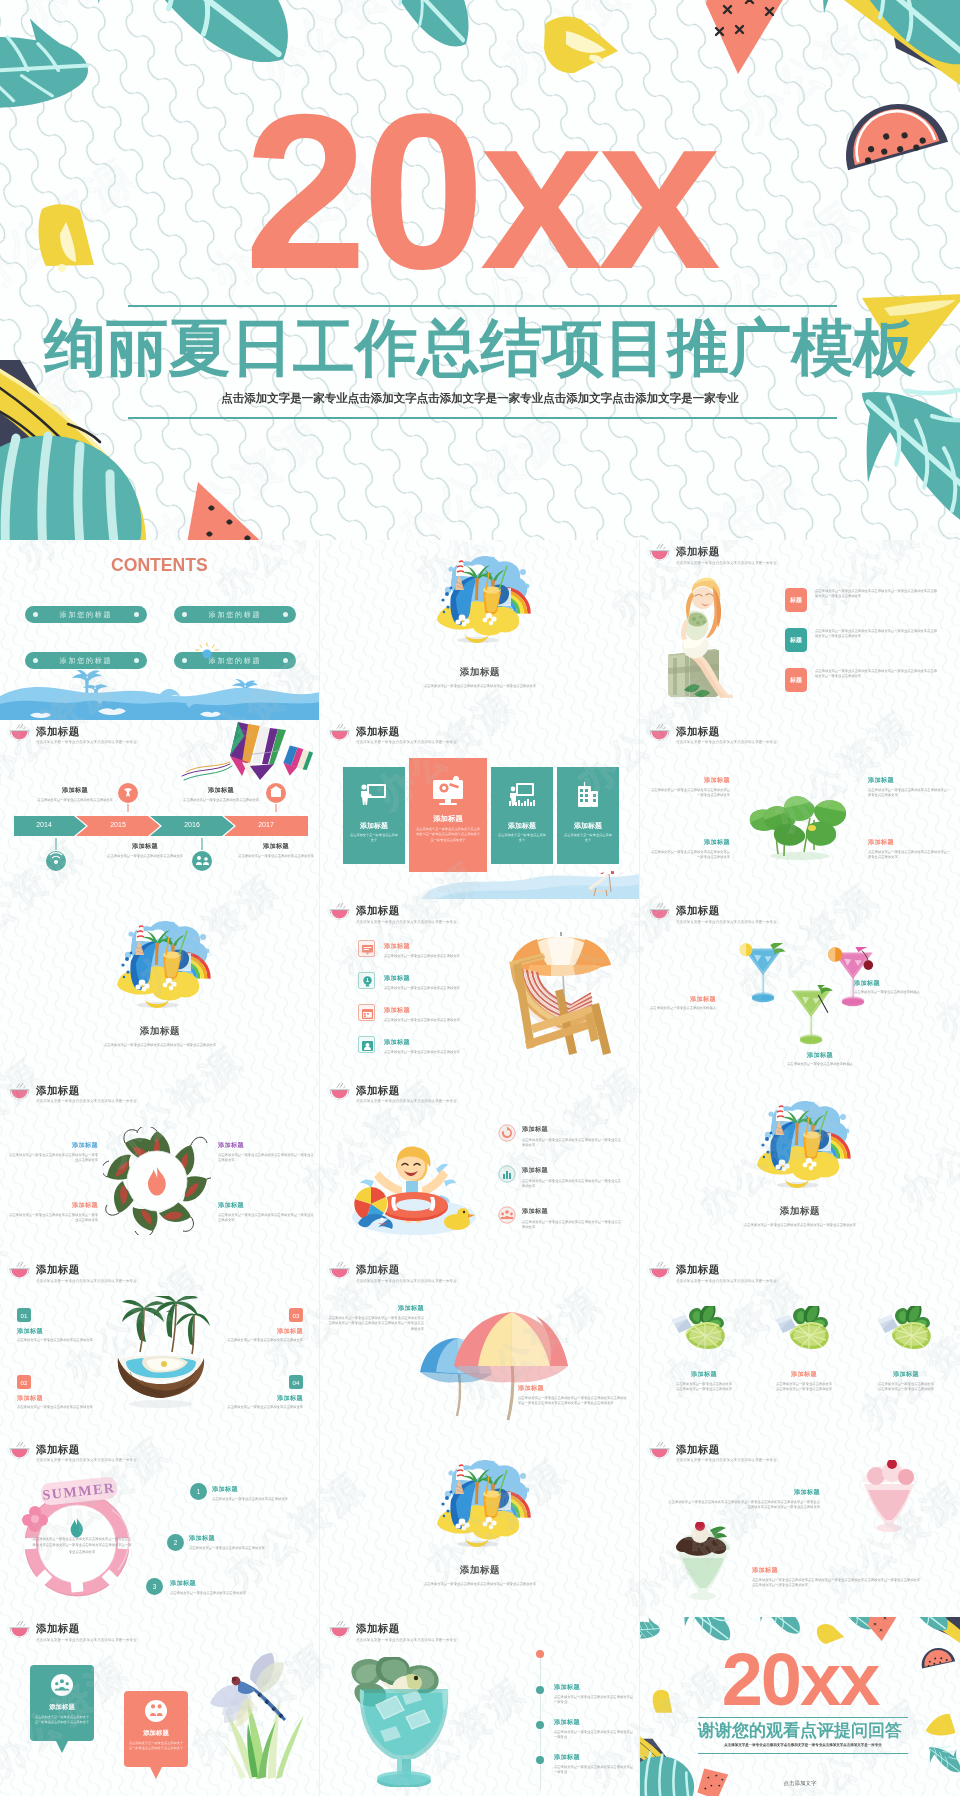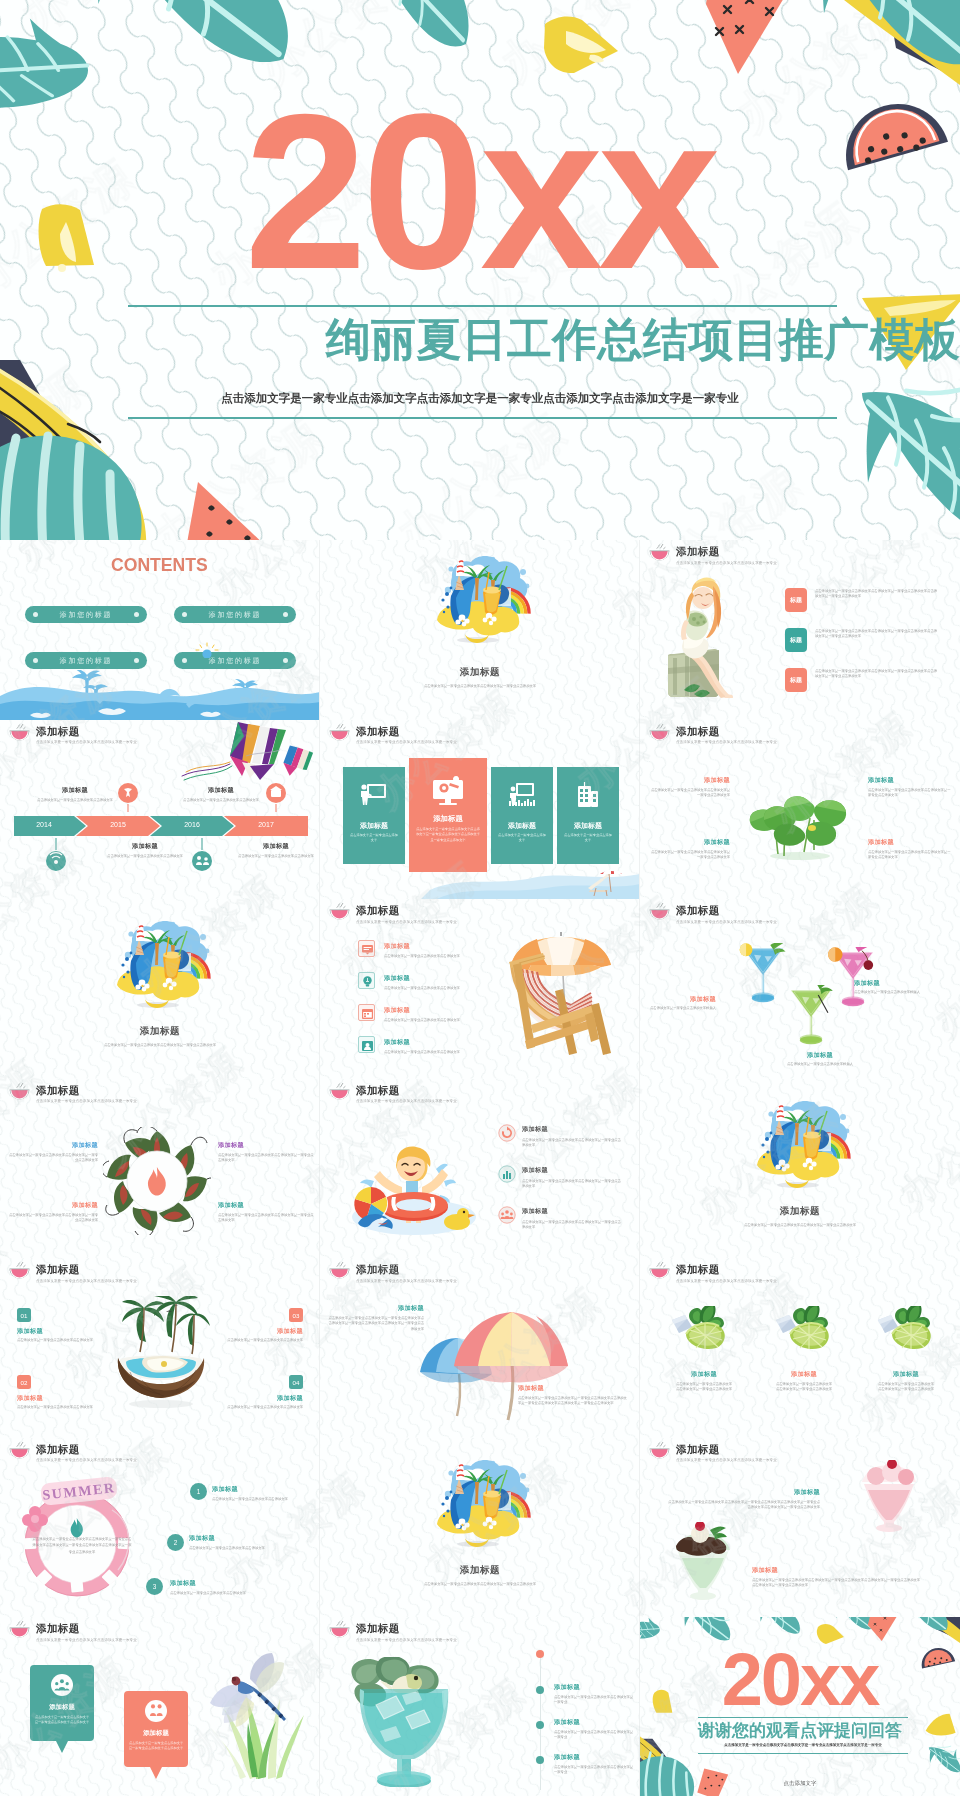--- a/index.html
+++ b/index.html
@@ -10,22 +10,22 @@
   .page{position:relative;width:960px;height:1796px;background:#fff}
 
   svg.wave{position:absolute;inset:0;width:100%;height:100%}
 
   
   .cover{position:absolute;left:0;top:0;width:960px;height:540px;overflow:hidden;background:#fcfefe}
   .cover-year{position:absolute;left:0;right:0;top:81px;text-align:center;
      font-size:221px;line-height:221px;font-weight:700;color:#F58672;letter-spacing:-5px;
      font-family:"Liberation Sans",sans-serif}
   .rule{position:absolute;height:2px;background:#54ABA5}
-  .cover-head{position:absolute;left:0;right:0;top:315px;text-align:right;
-     font-size:45px;line-height:50.5px;font-weight:700;color:#54ABA5;letter-spacing:.3px}
+  .cover-head{position:absolute;left:0;right:0;top:323px;text-align:center;
+     font-size:62px;line-height:50.5px;font-weight:700;color:#54ABA5;letter-spacing:.3px}
   .cover-sub{position:absolute;left:0;right:0;top:391px;text-align:center;
      font-size:11.5px;color:#3d3d3d;font-weight:700;letter-spacing:0}
 
   
   .grid{position:absolute;left:0;top:540px;width:960px;height:1256px}
   .slide{position:absolute;width:320px;height:179.5px;overflow:hidden;background:#fcfefe}
   .slide::after{content:"";position:absolute;right:0;top:0;bottom:0;width:1px;background:#eef1f1}
   .slide.c3::after{display:none}
 
   

